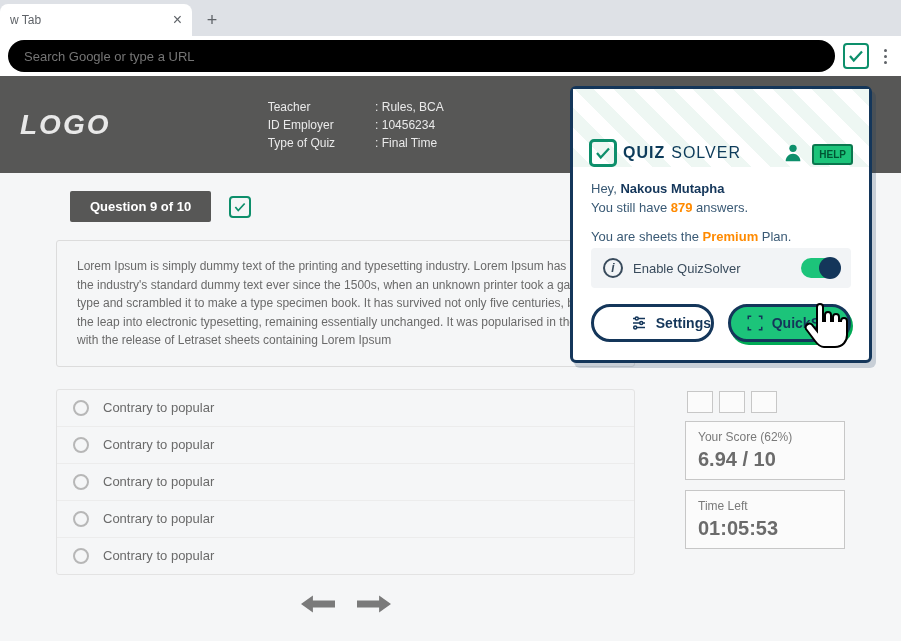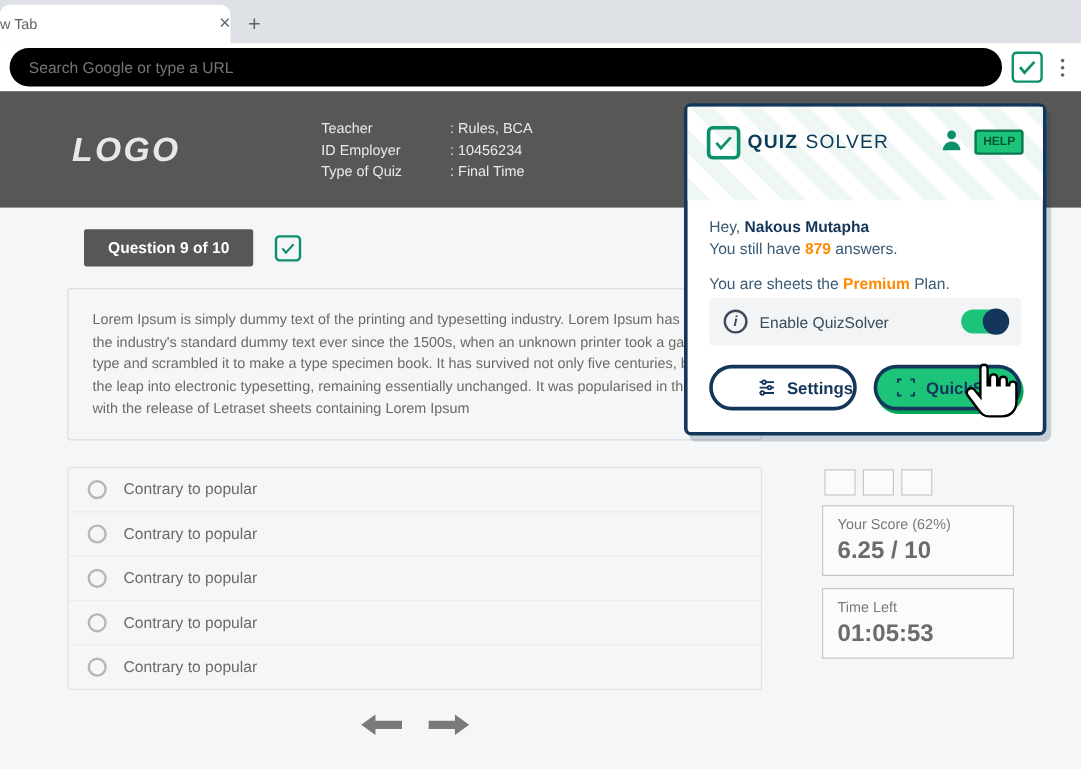--- a/index.html
+++ b/index.html
@@ -1,31 +1,31 @@
 <!DOCTYPE html>
 <html><head>
 <meta charset="utf-8">
 <style>
 * { margin:0; padding:0; box-sizing:border-box; font-family: Arial, sans-serif; }
 body { width:901px; height:641px; background:#f5f6f7; position:relative; overflow:hidden; }
 
 
 .chrome-tabs { height:36px; background:#dee1e6; display:flex; align-items:flex-end; padding-left:0; }
-.tab { background:#fff; height:32px; width:192px; border-radius:8px 8px 0 0; display:flex; align-items:center; padding:0 0; justify-content:space-between; font-size:12px; color:#5f6368; }
+.tab { background:#fff; height:32px; width:192px; border-radius:8px 8px 0 0; display:flex; align-items:center; padding:0 10px; justify-content:space-between; font-size:12px; color:#5f6368; }
 .tab .close { font-size:16px; color:#5f6368; }
 .new-tab { width:28px; height:28px; display:flex; align-items:center; justify-content:center; font-size:18px; color:#5f6368; margin-left:6px; margin-bottom:2px; }
 .chrome-addr { height:40px; background:#fff; display:flex; align-items:center; padding:4px 8px; gap:8px; }
 .addr-input { flex:1; height:32px; background:#000000; border:none; border-radius:16px; padding:0 16px; font-size:13px; color:#80868b; }
 .ext-icon { width:26px; height:26px; border:2px solid #0d8f6b; border-radius:4px; display:flex; align-items:center; justify-content:center; color:#0d8f6b; background:#fff; }
 .ext-icon svg{ width:18px; height:18px; }
 .kebab { width:16px; display:flex; flex-direction:column; gap:3px; align-items:center; justify-content:center; height:26px; }
 .kebab span{ width:3px; height:3px; background:#5f6368; border-radius:50%; }
 
 
-.page-header { height:97px; background:#575756; display:flex; align-items:center; padding:0 60px; color:#eaeaea; justify-content:space-between; }
+.page-header { height:97px; background:#575756; display:flex; align-items:center; padding:0 20px; color:#eaeaea; justify-content:space-between; }
 .logo { font-size:28px; font-weight:900; letter-spacing:2px; font-style:italic; text-transform:uppercase; color:#e8e8e8;}
 .meta { display:flex; gap:40px; font-size:12px; }
 .meta-labels, .meta-values { display:flex; flex-direction:column; gap:4px; }
 .meta-values span::before{ content:": "; }
 
 
 .content { padding:18px 56px; display:flex; gap:50px; }
 .left { flex:1; }
 .right { width:160px; padding-top:200px; }
 
@@ -46,21 +46,21 @@
 .arrow svg{ width:34px; height:22px; }
 
 .panel { border:1px solid #c7c7c7; background:#fbfbfb; padding:8px 12px; margin-bottom:10px; }
 .panel .label{ font-size:12px; color:#7a7a7a; margin-bottom:4px; }
 .panel .value{ font-size:20px; font-weight:800; color:#6b6b6b; }
 .minis{ display:flex; gap:6px; margin-bottom:8px; padding-left:2px;}
 .minis div{ width:26px; height:22px; border:1px solid #c7c7c7; background:#fbfbfb;}
 
 
 .popup { position:absolute; top:86px; left:570px; width:302px; background:#fff; border:3px solid #14365a; border-radius:6px; box-shadow:4px 5px 0 rgba(20,54,90,.2); z-index:50; overflow:visible; }
-.pop-top { height:78px; background:repeating-linear-gradient(45deg,#eef7f3 0 14px,#fff 14px 28px); display:flex; align-items:flex-start; padding:16px 16px; gap:10px; position:relative; }
+.pop-top { height:78px; background:repeating-linear-gradient(45deg,#eef7f3 0 14px,#fff 14px 28px); display:flex; align-items:flex-end; padding:0 16px; gap:10px; position:relative; }
 .pop-logo { display:flex; align-items:center; gap:6px; font-weight:900; color:#0d3b5a; letter-spacing:1px; }
 .pop-logo .word1{ color:#0d3b5a; }
 .pop-logo .word2{ color:#0d3b5a; font-weight:400; }
 .pop-logo-icon{ width:28px; height:28px; border:3px solid #0d8f6b; border-radius:5px; display:flex; align-items:center; justify-content:center; color:#0d8f6b; }
 .pop-logo-icon svg{ width:18px; height:18px; }
 .pop-top-right{ margin-left:auto; display:flex; gap:8px; align-items:center; }
 .user-icon{ color:#0d8f6b; }
 .user-icon svg{ width:22px; height:22px; }
 .help-badge{ background:#1cc47a; color:#053; font-size:10px; font-weight:800; padding:3px 5px; border-radius:3px; border:2px solid #0a774e; }
 .pop-body{ padding:14px 18px 18px; font-size:13px; color:#3a5a75; }
@@ -171,21 +171,21 @@
     </div>
   </div>
   <div class="right">
     <div class="minis">
         <div></div>
         <div></div>
         <div></div>
       </div>
     <div class="panel">
       <div class="label">Your Score (62%)</div>
-      <div class="value">6.25 / 10</div>
+      <div class="value">6.94 / 10</div>
     </div>
     <div class="panel">
       <div class="label">Time Left</div>
       <div class="value">01:05:53</div>
     </div>
   </div>
 </div>
 
 <div class="popup">
   <div class="pop-top">

